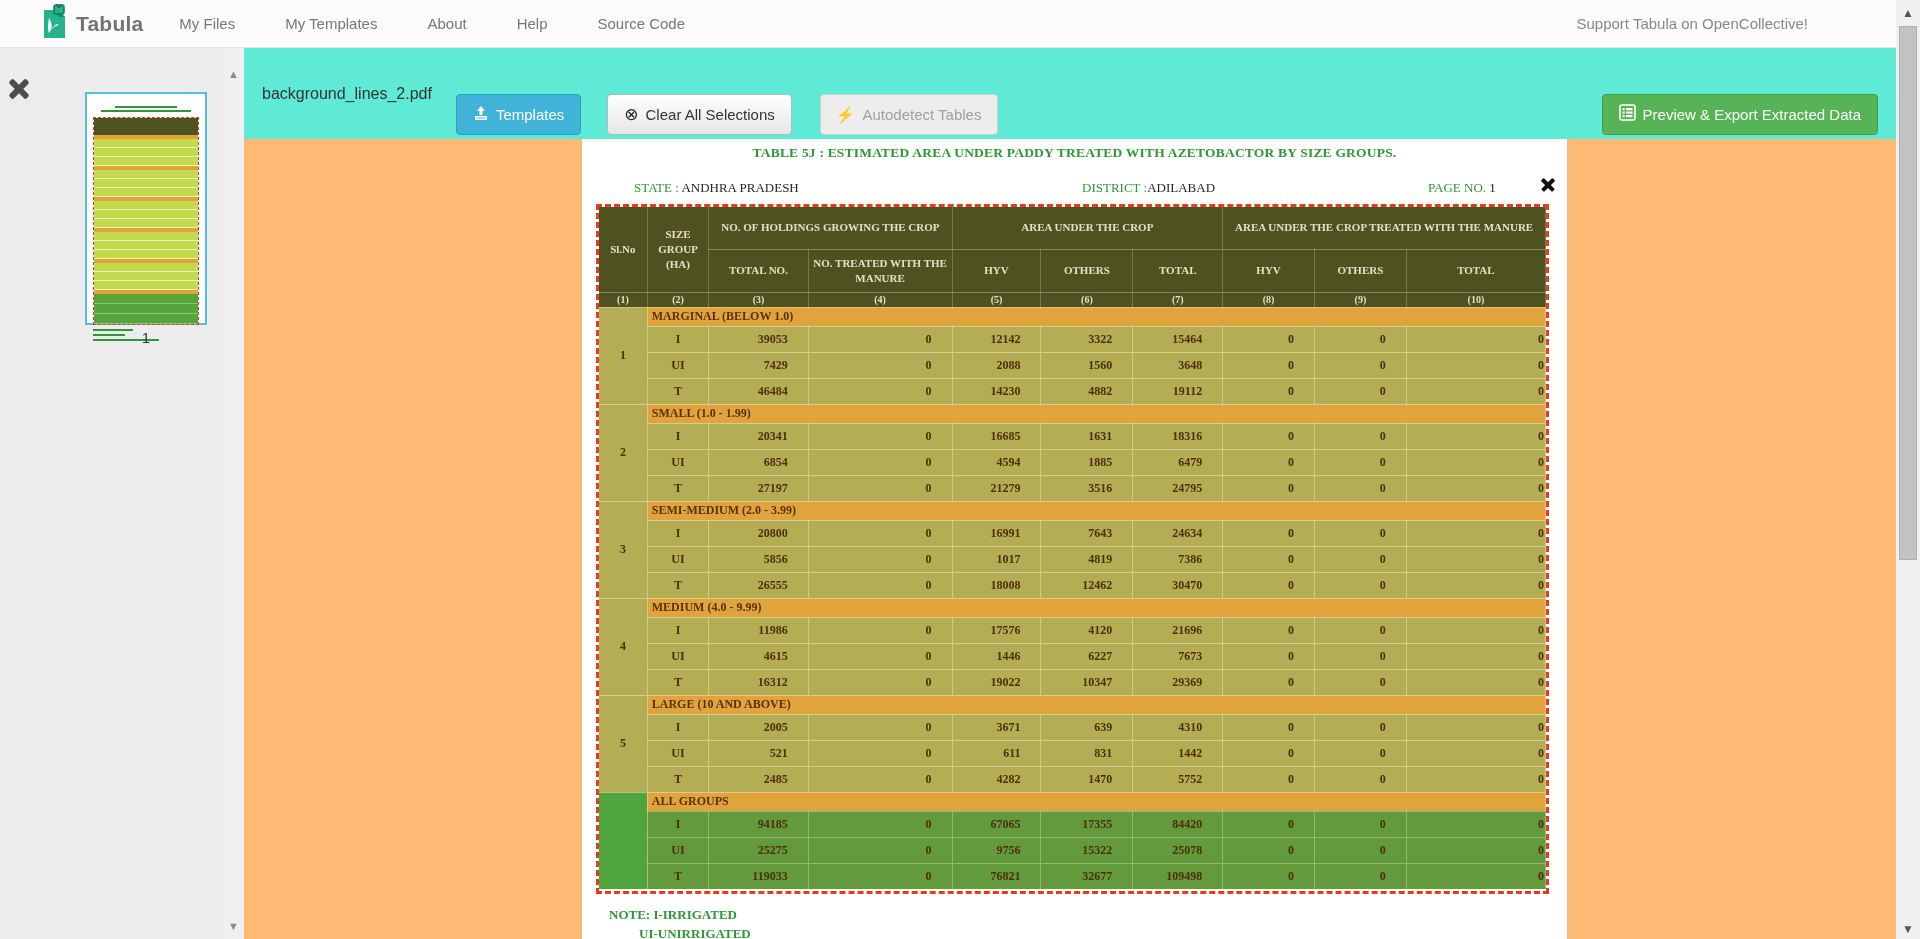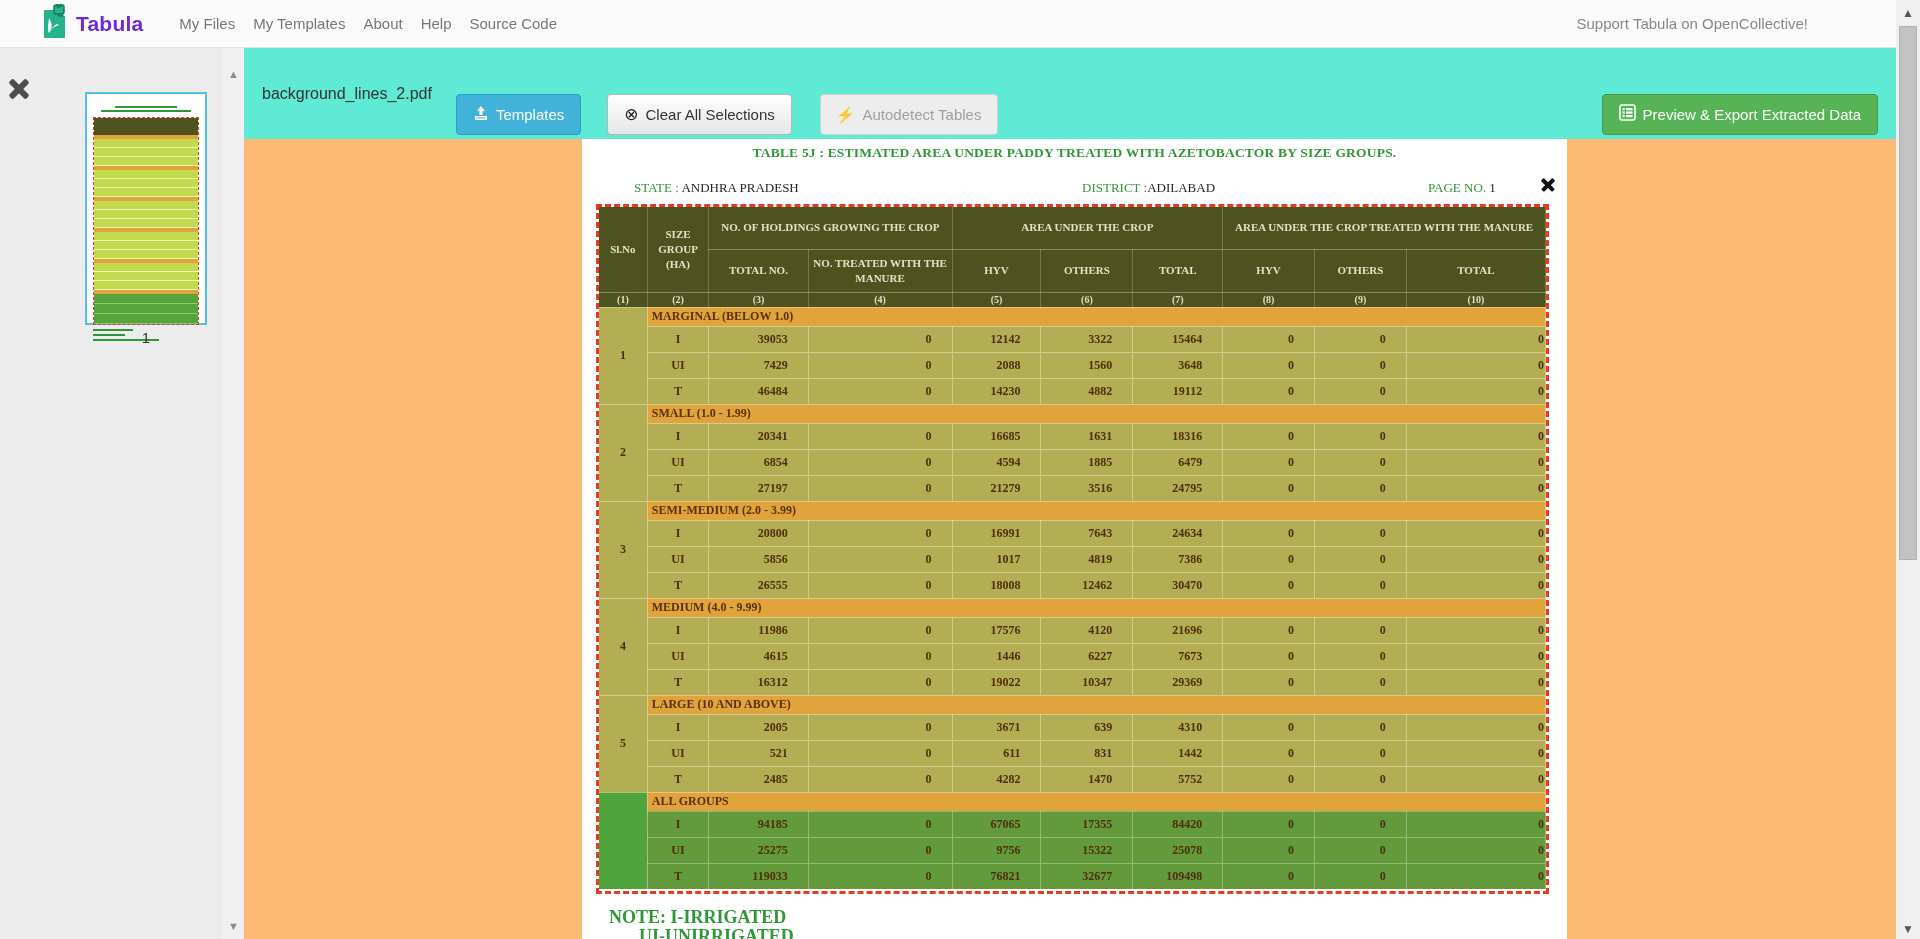--- a/index.html
+++ b/index.html
@@ -3,22 +3,22 @@
 <meta charset="utf-8">
 <style>
   * { margin:0; padding:0; box-sizing:border-box; }
   body { font-family:"Liberation Sans", sans-serif; background:#555; }
   .screen { position:relative; width:1920px; height:939px; overflow:hidden; background:#787878; }
 
   
   .navbar { position:absolute; left:0; top:0; width:1896px; height:48px; background:#fbfbfb;
             border-bottom:1px solid #e2e2e2; display:flex; align-items:center; z-index:30; }
   .brand-wrap { display:flex; align-items:center; gap:8px; margin-left:38px; cursor:pointer; }
-  .brand { font-size:21px; font-weight:bold; color:#6d28d9; letter-spacing:0.2px; }
-  .nav-links { display:flex; align-items:center; margin-left:36px; gap:18px; list-style:none; }
+  .brand { font-size:21px; font-weight:bold; color:#737373; letter-spacing:0.2px; }
+  .nav-links { display:flex; align-items:center; margin-left:36px; gap:50px; list-style:none; }
   .nav-links li { font-size:15px; color:#777; cursor:pointer; }
   .support { margin-left:auto; margin-right:88px; font-size:15px; color:#888; cursor:pointer; }
 
   
   .sidebar { position:absolute; left:0; top:48px; width:244px; height:891px; background:#ececec; }
   .x-icon { position:absolute; width:22px; height:22px; cursor:pointer; }
   .x-icon i { position:absolute; left:-1px; top:8px; width:24px; height:6px; background:#4d4d4d; border-radius:2px; }
   .x-icon i:first-child { transform:rotate(45deg); }
   .x-icon i:last-child  { transform:rotate(-45deg); }
   .remove-file { left:8px; top:30px; }
@@ -80,21 +80,21 @@
   .pdf-table tr.data td { height:26px; background:#b3ae53; }
   .pdf-table tr.data td.num { text-align:right; padding-right:20px; }
   .pdf-table tr.data td.last { padding-right:1px; }
   .pdf-table tr.data td.stype { text-align:center; }
   .pdf-table tr.grp td.grp-label { height:19px; background:#e1a33b; color:#5a3208;
                                     font-size:12px; padding-left:4px; text-align:left; }
   .pdf-table td.slno { background:#b3ae53; text-align:center; font-size:12px; }
   .pdf-table td.slno-green { background:#4fa53b; }
   .pdf-table tr.green td { background:#639a3c !important; border-right:1px solid rgba(255,255,255,0.3);
                            border-top:1px solid rgba(255,255,255,0.3); }
-  .doc-note { position:absolute; font-size:18px; font-weight:bold; color:#2f9737; white-space:nowrap; }
+  .doc-note { position:absolute; font-size:13px; font-weight:bold; color:#2f9737; white-space:nowrap; }
 
   
   .v-scrollbar { position:absolute; right:0; top:0; width:24px; height:939px; background:#f0f0f0; z-index:40; }
   .v-scrollbar .scroll-arrow { color:#555; font-size:12px; }
   .v-thumb { position:absolute; left:3px; top:26px; width:18px; height:534px; background:#c2c2c2;
              border:1px solid #b0b0b0; cursor:grab; }
 </style>
 </head>
 <body>
 

